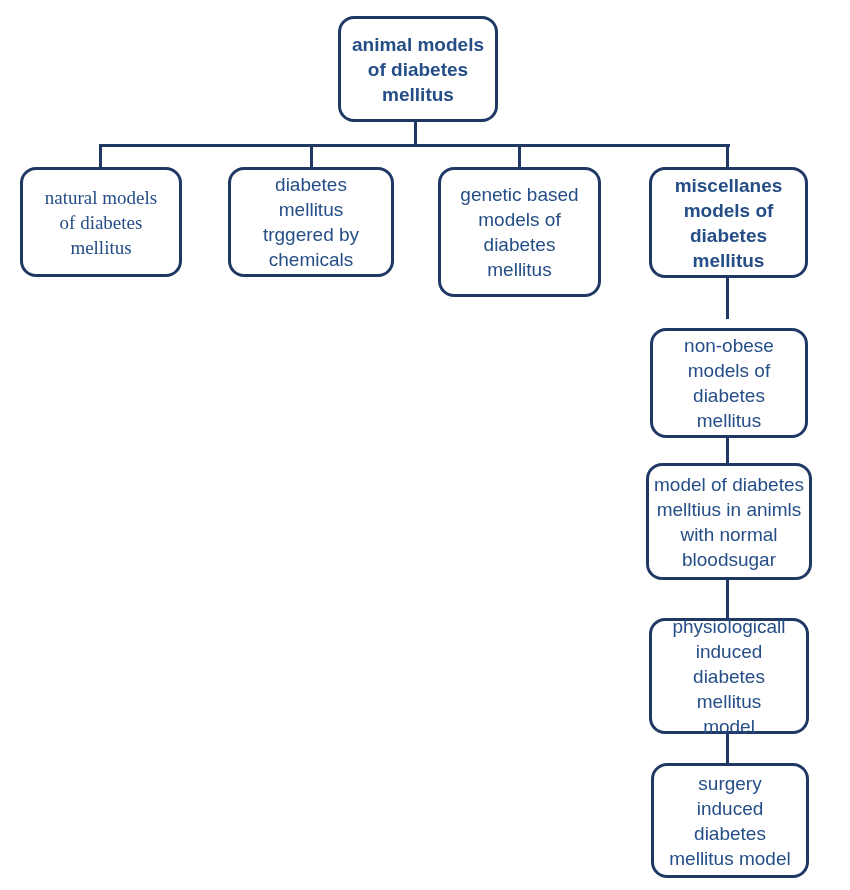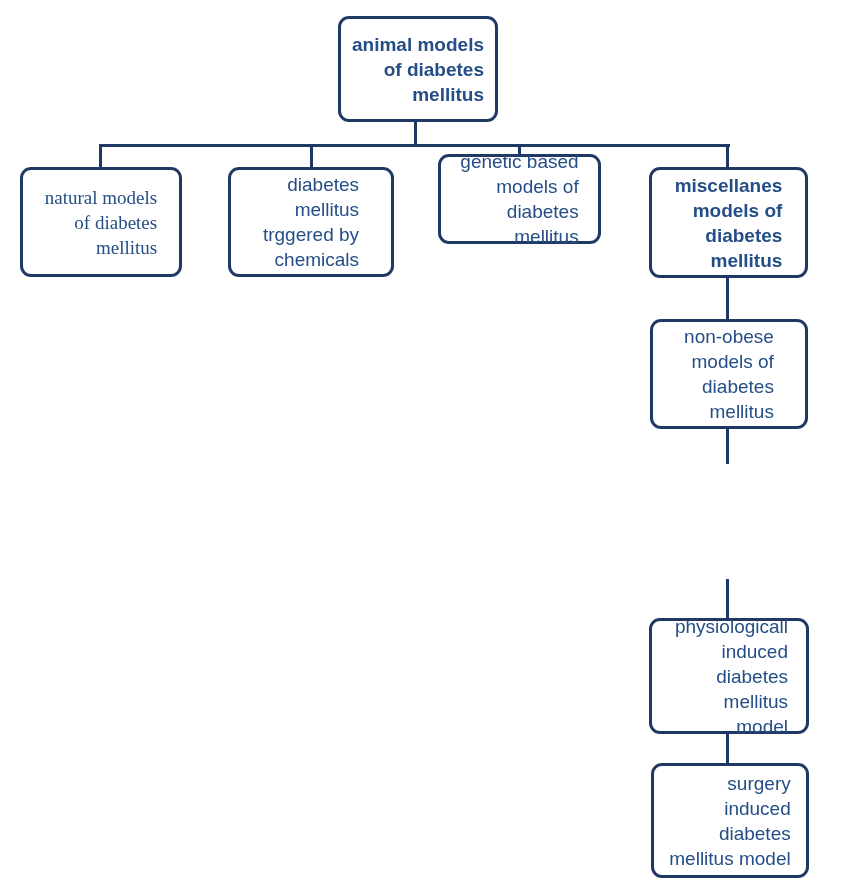--- a/index.html
+++ b/index.html
@@ -17,26 +17,26 @@
     width: 850px;
     height: 890px;
     background: var(--bg-color);
     font-family: "Liberation Sans", sans-serif;
     overflow: hidden;
   }
   .node {
     position: absolute;
     box-sizing: border-box;
     border: 3px solid var(--line-color);
-    border-radius: 11px;
+    border-radius: 16px;
     background: var(--bg-color);
     display: flex;
     align-items: center;
     justify-content: center;
-    text-align: right;
+    text-align: center;
     padding: 4px 6px;
   }
   .node-label {
     white-space: pre-line;
     color: var(--text-color);
     font-size: 19px;
     line-height: 25px;
   }
   .node-root .node-label {
     font-weight: bold;
@@ -45,25 +45,25 @@
     position: absolute;
     background: var(--line-color);
   }
 
   
   .node-root   { left: 338px; top: 16px;  width: 160px; height: 106px; }
 
   
   .node-l1-0   { left: 20px;  top: 167px; width: 162px; height: 110px; font-family: Liberation Serif, serif; }
   .node-l1-1   { left: 228px; top: 167px; width: 166px; height: 110px; }
-  .node-l1-2   { left: 438px; top: 154px; width: 163px; height: 90px; }
+  .node-l1-2   { left: 438px; top: 167px; width: 163px; height: 130px; }
   .node-l1-3   { left: 649px; top: 167px; width: 159px; height: 111px; font-weight: bold; }
 
   
-  .node-c-0    { left: 650px; top: 319px; width: 158px; height: 110px; }
+  .node-c-0    { left: 650px; top: 328px; width: 158px; height: 110px; }
   .node-c-1    { left: 646px; top: 463px; width: 166px; height: 117px; padding: 4px 2px; }
   .node-c-2    { left: 649px; top: 618px; width: 160px; height: 116px; padding: 4px 18px; }
   .node-c-3    { left: 651px; top: 763px; width: 158px; height: 115px; padding: 4px 0; }
 
   
   .conn-root-stub { left: 414px; top: 121px; width: 3px;   height: 26px; }
   .conn-hline     { left: 99px;  top: 144px; width: 631px; height: 3px;  }
   .conn-drop-0    { left: 99px;  top: 146px; width: 3px;   height: 22px; }
   .conn-drop-1    { left: 310px; top: 146px; width: 3px;   height: 22px; }
   .conn-drop-2    { left: 518px; top: 146px; width: 3px;   height: 22px; }
@@ -118,20 +118,26 @@
 diabetes
 mellitus</span>
   </div>
 
   <div class="node node-c-0">
     <span class="node-label">non-obese
 models of
 diabetes
 mellitus</span>
   </div>
+  <div class="node node-c-1">
+    <span class="node-label">model of diabetes
+melltius in animls
+with normal
+bloodsugar</span>
+  </div>
   <div class="node node-c-2">
     <span class="node-label">physiologicall
 induced
 diabetes
 mellitus model</span>
   </div>
   <div class="node node-c-3">
     <span class="node-label">surgery
 induced
 diabetes

